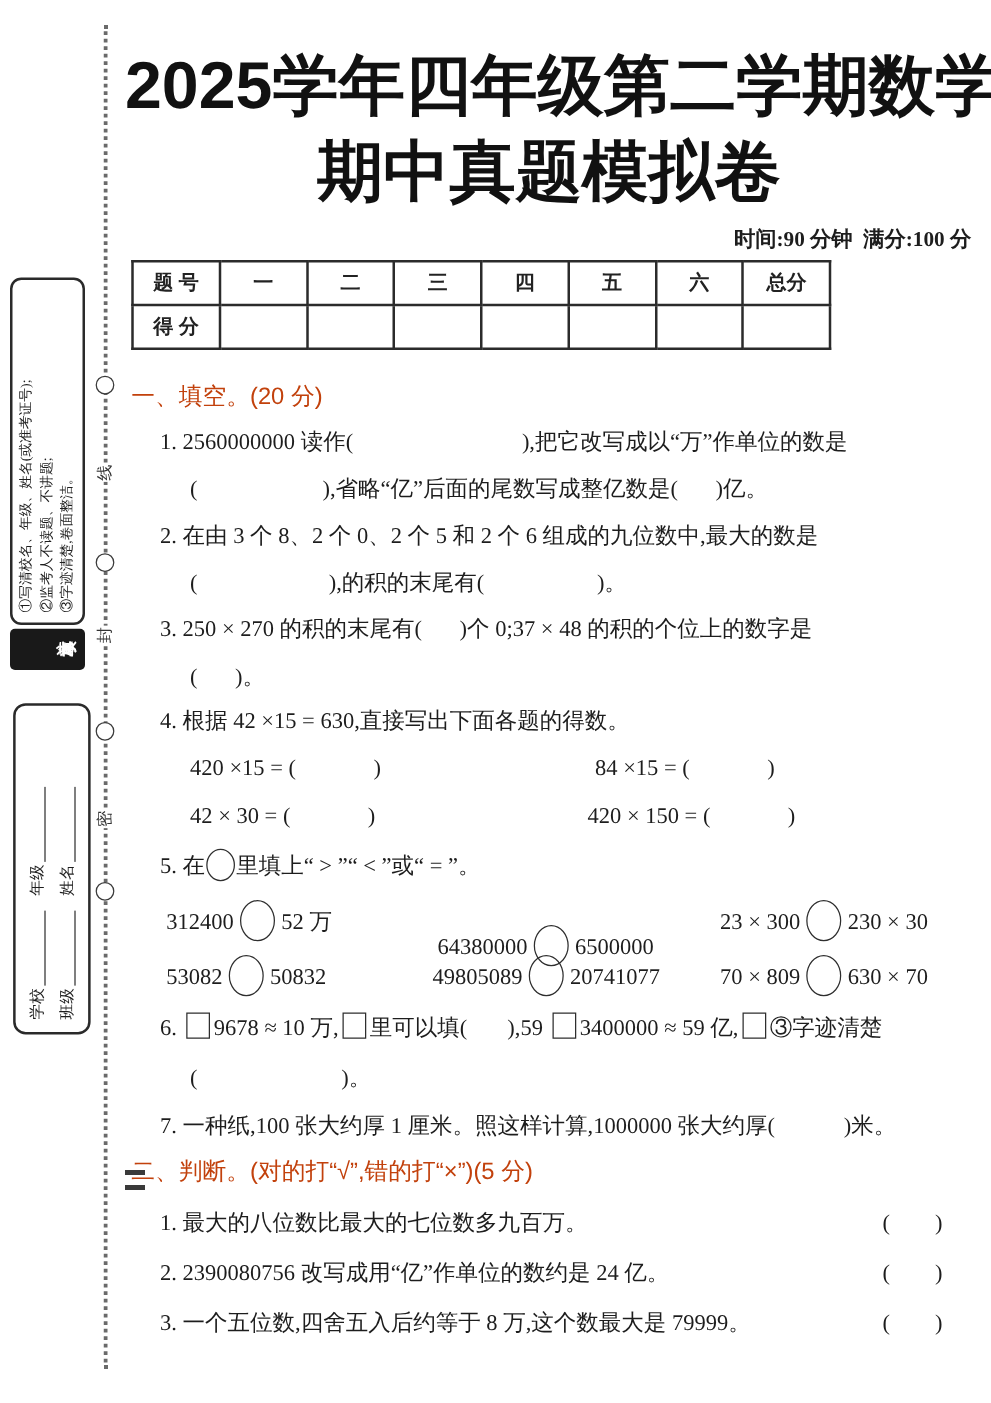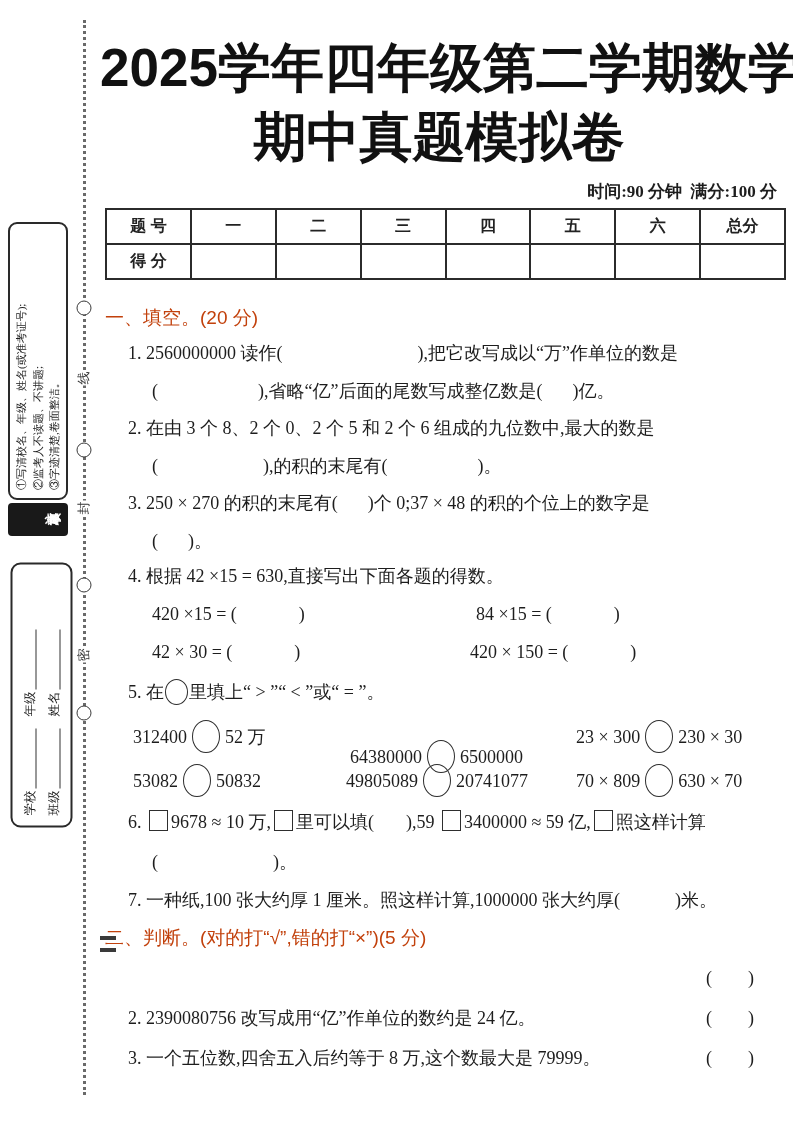--- a/index.html
+++ b/index.html
@@ -40,21 +40,21 @@
   
   .title{position:absolute;left:100px;width:678px;text-align:center;
     font-family:"Liberation Sans","DejaVu Sans",sans-serif;font-weight:900;
     color:#111;letter-spacing:0px;white-space:nowrap;}
   .title1{top:33px;font-size:53px;}
   .title2{top:102px;font-size:53px;}
   .meta{position:absolute;left:105px;top:180px;width:672px;text-align:right;
     font-size:17px;font-weight:bold;white-space:pre;}
 
   
-  .score-table{position:absolute;left:105px;top:208px;width:681px;
+  .score-table{position:absolute;left:105px;top:208px;width:560px;
     border-collapse:collapse;table-layout:fixed;
     font-family:"Liberation Sans","DejaVu Sans",sans-serif;
     font-size:16px;font-weight:bold;color:#222;}
   .score-table td{border:2px solid #2b2b2b;height:33px;text-align:center;padding:0;}
 
   
   .q-line{position:absolute;font-size:18px;white-space:pre;line-height:24px;}
   .q-line.bold{font-weight:normal;font-size:19px;color:#c2410c;
     font-family:"Liberation Sans","DejaVu Sans",sans-serif;}
   .gap{display:inline-block;}
@@ -145,20 +145,20 @@
     <div class="q-line" style="left: 476px; top: 602px;"><span>84 ×15 = (</span><span class="gap" style="width: 62px;"></span><span>)</span></div>
     <div class="q-line" style="left: 152px; top: 640px;"><span>42 × 30 = (</span><span class="gap" style="width: 62px;"></span><span>)</span></div>
     <div class="q-line" style="left: 470px; top: 640px;"><span>420 × 150 = (</span><span class="gap" style="width: 62px;"></span><span>)</span></div>
     <div class="q-line" style="left: 128px; top: 679px;"><span>5. 在</span><span class="cmp-circle sm"></span><span>里填上“ &gt; ”“ &lt; ”或“ = ”。</span></div>
     <div class="q-line" style="left: 133px; top: 720px;"><span>312400</span><span class="cmp-circle"></span><span>52 万</span></div>
     <div class="q-line" style="left: 350px; top: 720px; margin-top: 20px;"><span>64380000</span><span class="cmp-circle"></span><span>6500000</span></div>
     <div class="q-line" style="left: 576px; top: 720px;"><span>23 × 300</span><span class="cmp-circle"></span><span>230 × 30</span></div>
     <div class="q-line" style="left: 133px; top: 764px;"><span>53082</span><span class="cmp-circle"></span><span>50832</span></div>
     <div class="q-line" style="left: 346px; top: 764px;"><span>49805089</span><span class="cmp-circle"></span><span>20741077</span></div>
     <div class="q-line" style="left: 576px; top: 764px;"><span>70 × 809</span><span class="cmp-circle"></span><span>630 × 70</span></div>
-    <div class="q-line" style="left: 128px; top: 810px;"><span>6. </span><span class="sq"></span><span>9678 ≈ 10 万,</span><span class="sq"></span><span>里可以填(</span><span class="gap" style="width: 32px;"></span><span>),59 </span><span class="sq"></span><span>3400000 ≈ 59 亿,</span><span class="sq"></span><span>照这样计算</span></div>
+    <div class="q-line" style="left: 128px; top: 810px;"><span>6. </span><span class="sq"></span><span>9678 ≈ 10 万,</span><span class="sq"></span><span>里可以填(</span><span class="gap" style="width: 32px;"></span><span>),59 </span><span class="sq"></span><span>3400000 ≈ 59 亿,</span><span class="sq"></span><span>③字迹清楚</span></div>
     <div class="q-line" style="left: 152px; top: 850px;"><span>(</span><span class="gap" style="width: 115px;"></span><span>)。</span></div>
     <div class="q-line" style="left: 128px; top: 888px;"><span>7. 一种纸,100 张大约厚 1 厘米。照这样计算,1000000 张大约厚(</span><span class="gap" style="width: 55px;"></span><span>)米。</span></div>
     <div class="q-line bold" style="left: 105px; top: 926px;"><span>二、判断。(对的打“√”,错的打“×”)(5 分)</span></div>
-    <div class="q-line" style="left: 128px; top: 966px;"><span class="tail" style="left: 578px;"><span>(</span><span class="gap" style="width: 36px;"></span><span>)</span></span></div>
+    <div class="q-line" style="left: 128px; top: 966px;"><span>1. 最大的八位数比最大的七位数多九百万。</span><span class="tail" style="left: 578px;"><span>(</span><span class="gap" style="width: 36px;"></span><span>)</span></span></div>
     <div class="q-line" style="left: 128px; top: 1006px;"><span>2. 2390080756 改写成用“亿”作单位的数约是 24 亿。</span><span class="tail" style="left: 578px;"><span>(</span><span class="gap" style="width: 36px;"></span><span>)</span></span></div>
     <div class="q-line" style="left: 128px; top: 1046px;"><span>3. 一个五位数,四舍五入后约等于 8 万,这个数最大是 79999。</span><span class="tail" style="left: 578px;"><span>(</span><span class="gap" style="width: 36px;"></span><span>)</span></span></div>
   </div>
 
 </body></html>

